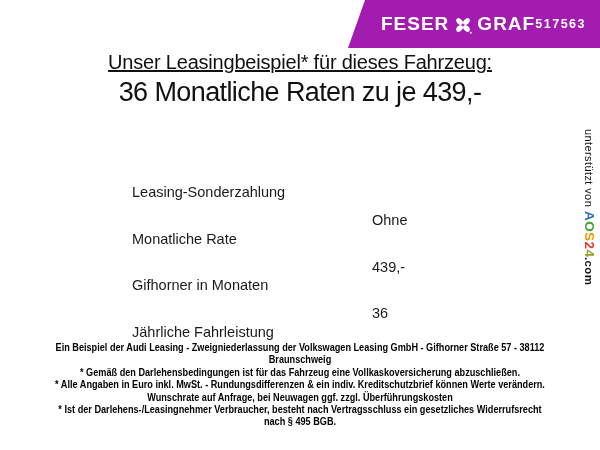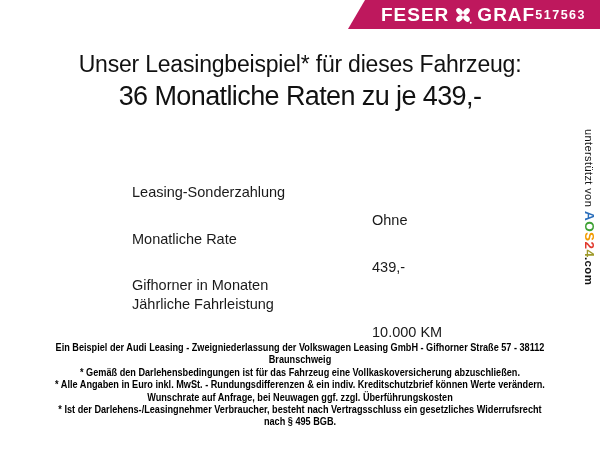--- a/index.html
+++ b/index.html
@@ -6,39 +6,39 @@
   html,body { width:600px; height:450px; }
   body {
     font-family:"Liberation Sans", sans-serif;
     background:#ffffff;
     color:#1a1a1a;
     position:relative;
     overflow:hidden;
   }
   
   .banner {
-    position:absolute; top:0; left:348; left:348px; width:252px; height:29px;
-    background:#be185d;
+    position:absolute; top:0; left:348; left:348px; width:252px; height:48px;
+    background:#a21caf;
     clip-path:polygon(17px 0, 100% 0, 100% 100%, 0 100%);
     display:flex; align-items:center;
   }
   .brand {
     margin-left:33px;
     display:flex; align-items:center; gap:5px;
     color:#ffffff; font-weight:bold; font-size:19px; letter-spacing:1px;
     white-space:nowrap;
   }
   .clover { width:18px; height:18px; display:block; margin-top:1px; }
   .banner-number {
     margin-left:auto; margin-right:14px;
     color:#ffffff; font-size:12.5px; font-weight:600; letter-spacing:1.5px;
   }
   
   .title-block { position:absolute; top:51px; left:0; width:100%; text-align:center; color:#111; }
-  .title-line1 { font-size:23px; letter-spacing:-0.2px; }
+  .title-line1 { font-size:20px; letter-spacing:-0.2px;text-decoration:underline; }
   .title-line2 { font-size:27px; letter-spacing:-0.6px; margin-top:3px; }
   
   .lease-table { position:absolute; top:183px; left:132px; font-size:14.5px; line-height:18.6px; }
   .lease-row { display:grid; grid-template-columns:228px auto;gap:12px; }
   .lease-label { white-space:nowrap; }
   .lease-value { white-space:nowrap;margin-top:28px; }
   
   .vertical-credit {
     position:absolute; top:129px; right:3px;
     writing-mode:vertical-rl;
@@ -85,24 +85,24 @@
   <div class="lease-row">
     <span class="lease-label">Leasing-Sonderzahlung</span>
     <span class="lease-value">Ohne</span>
   </div>
   <div class="lease-row">
     <span class="lease-label">Monatliche Rate</span>
     <span class="lease-value">439,-</span>
   </div>
   <div class="lease-row">
     <span class="lease-label">Gifhorner in Monaten</span>
+    <span class="lease-value">36</span>
   </div>
   <div class="lease-row">
     <span class="lease-label">Jährliche Fahrleistung</span>
-    <span class="lease-value">10.000 KM</span>
   </div>
 </div>
 
 <div class="vertical-credit">
   <span class="vt-prefix">unterstützt von </span><span><span class="vt-brand-letter" style="color:#2a6ebb">A</span><span class="vt-brand-letter" style="color:#3fa135">O</span><span class="vt-brand-letter" style="color:#f29b00">S</span><span class="vt-brand-letter" style="color:#e03a2e">2</span><span class="vt-brand-letter" style="color:#9f9b2c">4</span></span><span class="vt-suffix">.com</span>
 </div>
 
 <div class="footnotes">
   <div class="fn-line">Ein Beispiel der Audi Leasing - Zweigniederlassung der Volkswagen Leasing GmbH - Gifhorner Straße 57 - 38112</div>
   <div class="fn-line">Braunschweig</div>

